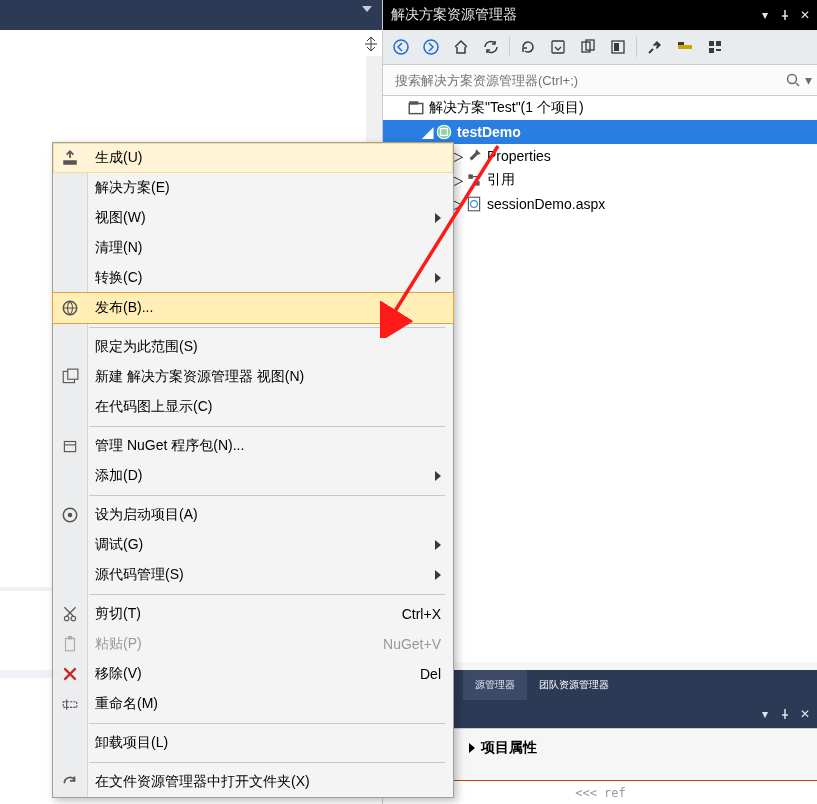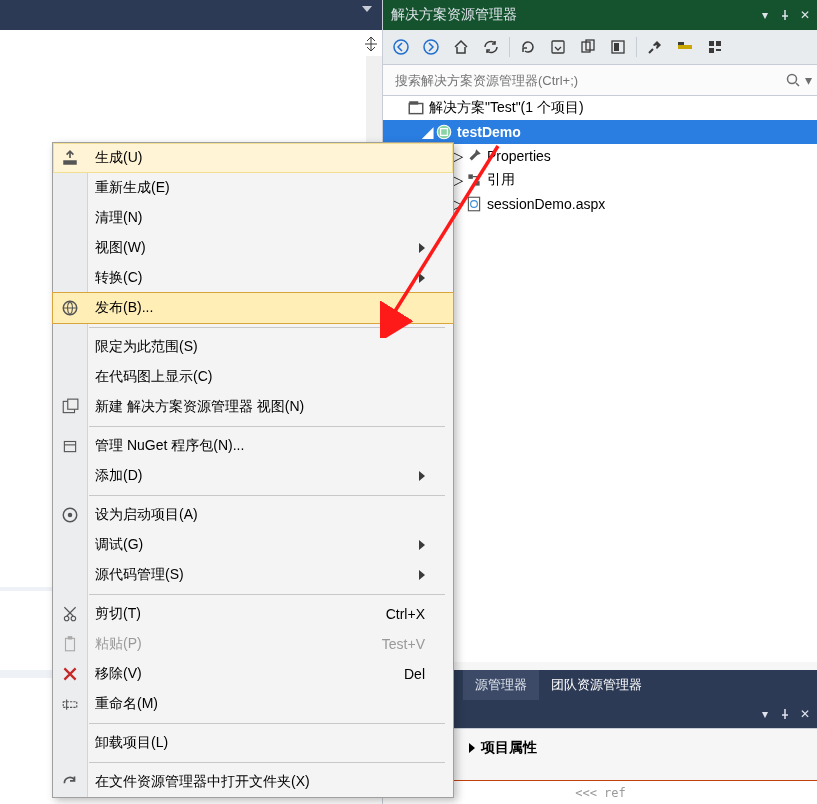--- a/index.html
+++ b/index.html
@@ -50,21 +50,21 @@
   
   .se {
     position: absolute;
     left: 382px; top: 0;
     width: 435px; height: 804px;
     background: #f6f6f6;
     border-left: 1px solid #c7cdd6;
   }
   .se-title {
     height: 30px;
-    background: #14532d;
+    background: #000000;
     color: #dfe4ec;
     display: flex; align-items: center;
     padding-left: 8px;
     font-size: 14px;
   }
   .se-title .right {
     margin-left: auto; display:flex; gap:6px; padding-right:6px; align-items:center;
   }
   .se-title .wbtn { width:14px; height:14px; display:flex; align-items:center; justify-content:center; color:#dfe4ec; font-size:12px; }
 
@@ -124,21 +124,21 @@
   .tree-row.indent2 { padding-left: 68px; }
 
   
   .se-tabs {
     position:absolute; left:0; right:0; top: 670px;
     height: 30px; background:#2d3a56;
     display:flex; align-items:stretch;
     color:#dfe4ec;
   }
   .se-tabs .tab {
-    padding: 0 12px; display:flex; align-items:center; font-size:13px;justify-content:center;
+    padding: 0 12px; display:flex; align-items:center; font-size:10px;justify-content:center;
   }
   .se-tabs .tab.inactive { background:#3c4a68; color:#dfe4ec; }
   .se-tabs .tab.active   { background:#2d3a56; color:#fff; }
 
   
   .prop-title {
     position:absolute; left:0; right:0; top: 700px; height: 28px;
     background:#2d3a56; color:#dfe4ec;
     display:flex; align-items:center; padding-left:8px;
   }
@@ -174,21 +174,21 @@
     box-shadow: 3px 3px 8px rgba(0,0,0,.25);
   }
   .ctx .gutter {
     position:absolute; left:0; top:0; width:34px; bottom:0;
     background:#ecedef; border-right:1px solid #d4d4d4;
   }
   .ctx-item {
     position: relative;
     height: 30px;
     display:flex; align-items:center;
-    padding-left: 42px; padding-right: 28px;
+    padding-left: 42px; padding-right: 12px;
     font-size: 14px;
   }
   .ctx-item.disabled { color:#999; }
   .ctx-item .icon {
     position:absolute; left:8px; top:6px; width:18px; height:18px;
     display:flex; align-items:center; justify-content:center;
   }
   .ctx-item .sub {
     margin-left:auto;
     width:0;height:0;
@@ -428,60 +428,60 @@
     <div class="ctx-item highlight">
       <span class="icon">
           <svg viewBox="0 0 16 16">
             <rect x="2" y="10" width="12" height="4" fill="#555"></rect>
             <path d="M8 2v6M5 5l3-3 3 3" stroke="#555" fill="none" stroke-width="1.5"></path>
           </svg>
         </span>
       <span>生成(U)</span>
     </div>
     <div class="ctx-item">
-        <span>重新生成(E)</span>
-      </div>
-    <div class="ctx-item">
-        <span>清理(N)</span>
+        <span>解决方案(E)</span>
       </div>
     <div class="ctx-item">
         <span>视图(W)</span>
         <span class="sub"></span>
       </div>
     <div class="ctx-item">
+        <span>清理(N)</span>
+      </div>
+    <div class="ctx-item">
         <span>转换(C)</span>
         <span class="sub"></span>
       </div>
     <div class="ctx-item highlight-strong">
       <span class="icon">
           <svg viewBox="0 0 16 16">
             <circle cx="8" cy="8" r="6" fill="none" stroke="#555" stroke-width="1.3"></circle>
             <path d="M2 8h12M8 2c3 3 3 9 0 12M8 2c-3 3-3 9 0 12" fill="none" stroke="#555"></path>
           </svg>
         </span>
       <span>发布(B)...</span>
     </div>
 
     <div class="ctx-sep"></div>
 
     <div class="ctx-item">
         <span>限定为此范围(S)</span>
       </div>
     <div class="ctx-item">
-        <span>在代码图上显示(C)</span>
-      </div>
-    <div class="ctx-item">
       <span class="icon">
           <svg viewBox="0 0 16 16">
             <rect x="2" y="3" width="10" height="10" fill="none" stroke="#555"></rect>
             <rect x="6" y="1" width="9" height="9" fill="#eee" stroke="#555"></rect>
           </svg>
         </span>
       <span>新建 解决方案资源管理器 视图(N)</span>
     </div>
+    <div class="ctx-item">
+        <span>在代码图上显示(C)</span>
+      </div>
 
     <div class="ctx-sep"></div>
 
     <div class="ctx-item">
       <span class="icon">
           <svg viewBox="0 0 16 16">
             <rect x="3" y="4" width="10" height="9" fill="none" stroke="#555"></rect>
             <path d="M3 7h10" stroke="#555"></path>
           </svg>
         </span>
@@ -526,21 +526,21 @@
       <span class="sc">Ctrl+X</span>
     </div>
     <div class="ctx-item disabled">
       <span class="icon">
           <svg viewBox="0 0 16 16">
             <rect x="4" y="3" width="8" height="11" fill="none" stroke="#aaa"></rect>
             <rect x="6" y="1" width="4" height="3" fill="#aaa"></rect>
           </svg>
         </span>
       <span>粘贴(P)</span>
-      <span class="sc" style="color:#999">Test+V</span>
+      <span class="sc" style="color:#999">NuGet+V</span>
     </div>
     <div class="ctx-item">
       <span class="icon">
           <svg viewBox="0 0 16 16">
             <path d="M3 3l10 10M13 3L3 13" stroke="#c62828" stroke-width="2"></path>
           </svg>
         </span>
       <span>移除(V)</span>
       <span class="sc">Del</span>
     </div>

